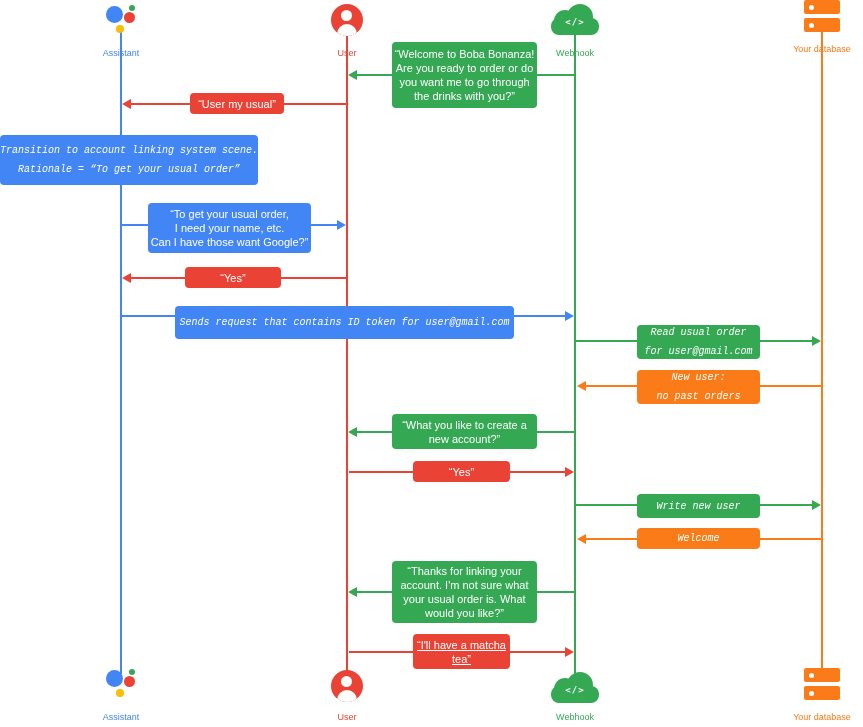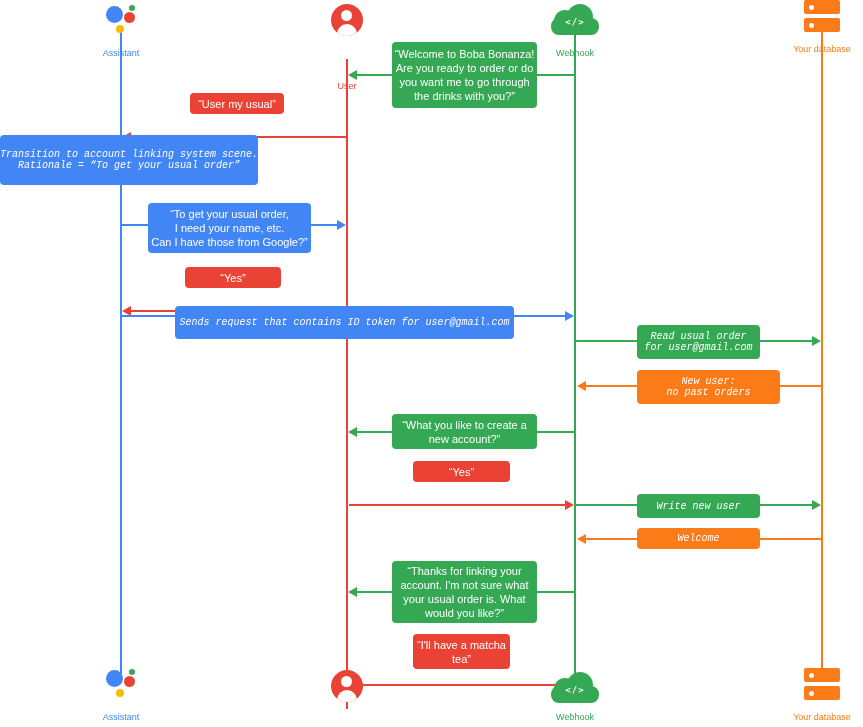--- a/index.html
+++ b/index.html
@@ -1,21 +1,21 @@
 <!DOCTYPE html>
 <html style="--blue: #4285F4; --red: #EA4335; --green: #34A853; --orange: #FA7B17; --yellow: #FBBC04;"><head>
 <meta charset="utf-8">
 <style>
   * { margin:0; padding:0; box-sizing:border-box; }
   html,body { background:#fff; font-family:"Liberation Sans", sans-serif; }
   .diagram { position:relative; width:863px; height:727px; background:#fff; overflow:hidden; }
 
   
   .c-blue   { color:var(--blue); }
-  .c-red    { color:var(--red);margin-top:33px; }
+  .c-red    { color:var(--red); }
   .c-green  { color:var(--green); }
   .c-orange { color:var(--orange); }
   .bg-blue   { background:var(--blue); }
   .bg-red    { background:var(--red); }
   .bg-green  { background:var(--green); }
   .bg-orange { background:var(--orange); }
 
   
   .lifeline { position:absolute; width:2px; background:currentColor; z-index:0; }
 
@@ -24,21 +24,21 @@
   .head { position:absolute; width:0; height:0; z-index:1;
           border-top:5px solid transparent; border-bottom:5px solid transparent; }
   .head.left  { border-right:9px solid currentColor; }
   .head.right { border-left:9px solid currentColor; }
 
   
   .box { position:absolute; border-radius:4px; color:#fff; z-index:2;
          display:flex; align-items:center; justify-content:center;
          text-align:center; white-space:pre; padding:2px 4px; }
   .speech { font-size:11px; line-height:14px; font-family:"Liberation Sans", sans-serif; }
-  .system { font-size:10px; line-height:11px; font-style:italic;
+  .system { font-size:10px; line-height:19px; font-style:italic;
             font-family:"Liberation Mono","DejaVu Sans Mono", monospace; }
 
   
   .actor-label { position:absolute; width:90px; text-align:center; font-size:9px; z-index:3; }
 
   
   .assistant-icon { position:absolute; width:36px; height:36px; z-index:3; }
   .assistant-icon .dot { position:absolute; border-radius:50%; }
   .d-blue   { width:17px; height:17px; background:var(--blue);   left:3px;  top:4px; }
   .d-red    { width:11px; height:11px; background:var(--red);    left:21px; top:10px; }
@@ -125,21 +125,21 @@
   <div>
     <div class="box system bg-blue" style="left:0px; top:135px; width:258px; height:50px;">Transition to account linking system scene.
 Rationale = “To get your usual order”</div>
   </div>
 
   <div>
     <div class="mline c-blue" style="left:122px; top:224px; width:222px;"></div>
     <div class="head right c-blue" style="left:337px; top:220px;"></div>
     <div class="box speech bg-blue" style="left:148px; top:203px; width:163px; height:50px;">“To get your usual order,
 I need your name, etc.
-Can I have those from Google?”</div>
+Can I have those want Google?”</div>
   </div>
 
   <div>
     <div class="mline c-red" style="left:124px; top:277px; width:222px;"></div>
     <div class="head left c-red" style="left:122px; top:273px;"></div>
     <div class="box speech bg-red" style="left:185px; top:267px; width:96px; height:21px;">“Yes”</div>
   </div>
 
   <div>
     <div class="mline c-blue" style="left:122px; top:315px; width:450px;"></div>
@@ -150,21 +150,21 @@
   <div>
     <div class="mline c-green" style="left:576px; top:340px; width:243px;"></div>
     <div class="head right c-green" style="left:812px; top:336px;"></div>
     <div class="box system bg-green" style="left:637px; top:325px; width:123px; height:34px;">Read usual order
 for user@gmail.com</div>
   </div>
 
   <div>
     <div class="mline c-orange" style="left:579px; top:385px; width:242px;"></div>
     <div class="head left c-orange" style="left:577px; top:381px;"></div>
-    <div class="box system bg-orange" style="left:637px; top:370px; width:143px; height:34px;">New user:
+    <div class="box system bg-orange" style="left:637px; top:370px; width:123px; height:34px;">New user:
 no past orders</div>
   </div>
 
   <div>
     <div class="mline c-green" style="left:350px; top:431px; width:224px;"></div>
     <div class="head left c-green" style="left:348px; top:427px;"></div>
     <div class="box speech bg-green" style="left:392px; top:414px; width:145px; height:35px;">“What you like to create a
 new account?”</div>
   </div>
 
@@ -191,21 +191,21 @@
     <div class="head left c-green" style="left:348px; top:587px;"></div>
     <div class="box speech bg-green" style="left:392px; top:561px; width:145px; height:62px;">“Thanks for linking your
 account. I'm not sure what
 your usual order is. What
 would you like?”</div>
   </div>
 
   <div>
     <div class="mline c-red" style="left:349px; top:651px; width:222px;"></div>
     <div class="head right c-red" style="left:565px; top:647px;"></div>
-    <div class="box speech bg-red" style="left:413px; top:634px; width:97px; height:35px;">“I'll have a matcha
+    <div class="box speech bg-red" style="left:413px; top:634px; width:97px; height:35px;text-decoration:underline;">“I'll have a matcha
 tea”</div>
   </div>
 
   <div class="assistant-icon" style="left:103px; top:666px;">
     <span class="dot d-blue"></span>
     <span class="dot d-green"></span>
     <span class="dot d-red"></span>
     <span class="dot d-yellow"></span>
   </div>
   <div class="user-icon" style="left:331px; top:670px;">

